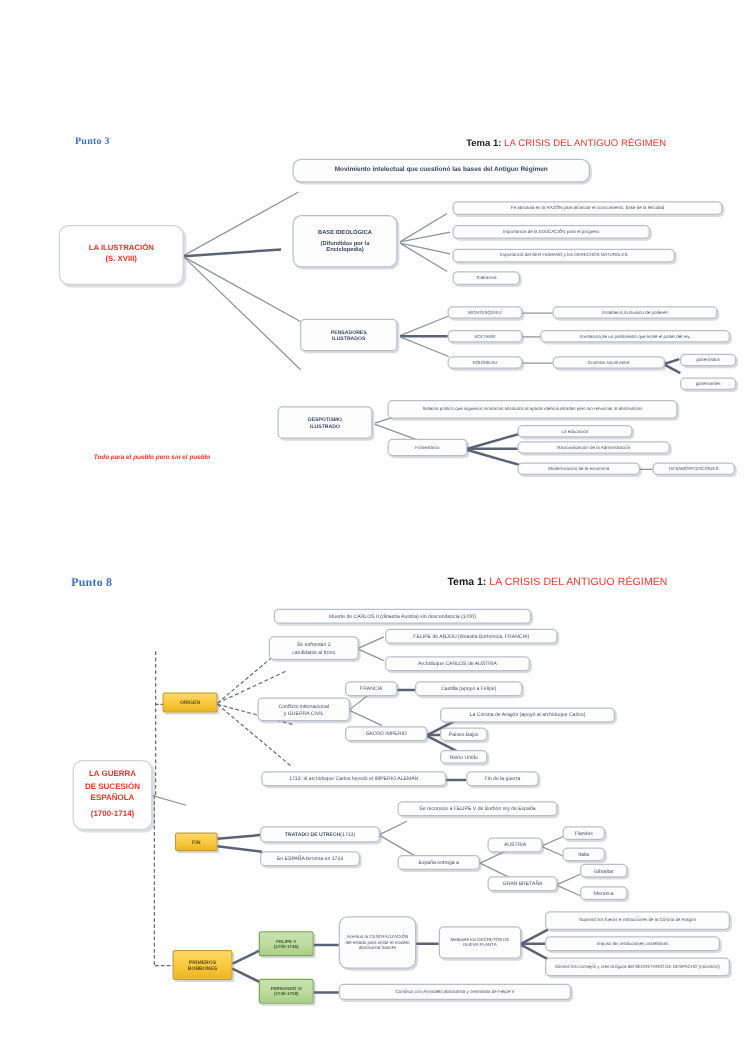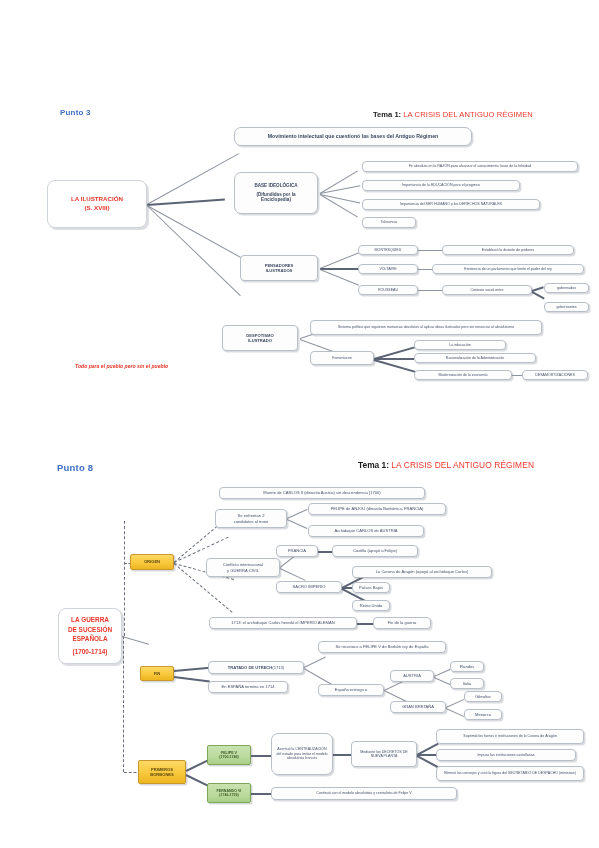--- a/index.html
+++ b/index.html
@@ -32,21 +32,21 @@
   .md{font-size:5.2px;}
   .b{font-weight:bold;}
 
   
   .line{position:absolute;background:#8d939e;transform-origin:0 50%;height:1px;}
   .line.thick{height:1.6px;background:#5b6374;}
   .line.dash{background:none;border-top:1px dashed #6a707c;height:0;}
 
   
   .punto{
-    position:absolute;font-weight:bold;color:#3f6fc4;letter-spacing:.2px;
+    position:absolute;font-weight:bold;color:#3f6fc4;letter-spacing:.2px;font-family:Liberation Serif, serif;
   }
   .tema{position:absolute;white-space:nowrap;text-align:right;}
   .tema .t1{color:#1b1b1b;font-weight:bold;}
   .tema .t2{color:#f0372b;font-weight:normal;letter-spacing:.1px;}
   .yellowbox{
     background:linear-gradient(180deg,#ffd966 0%,#f8c83c 55%,#ecb422 100%);
     border:1px solid #c8992a;color:#5d4a10;font-weight:bold;
     box-shadow:1.5px 1.5px 0 rgba(120,125,135,.30);
     border-radius:2px;
   }

